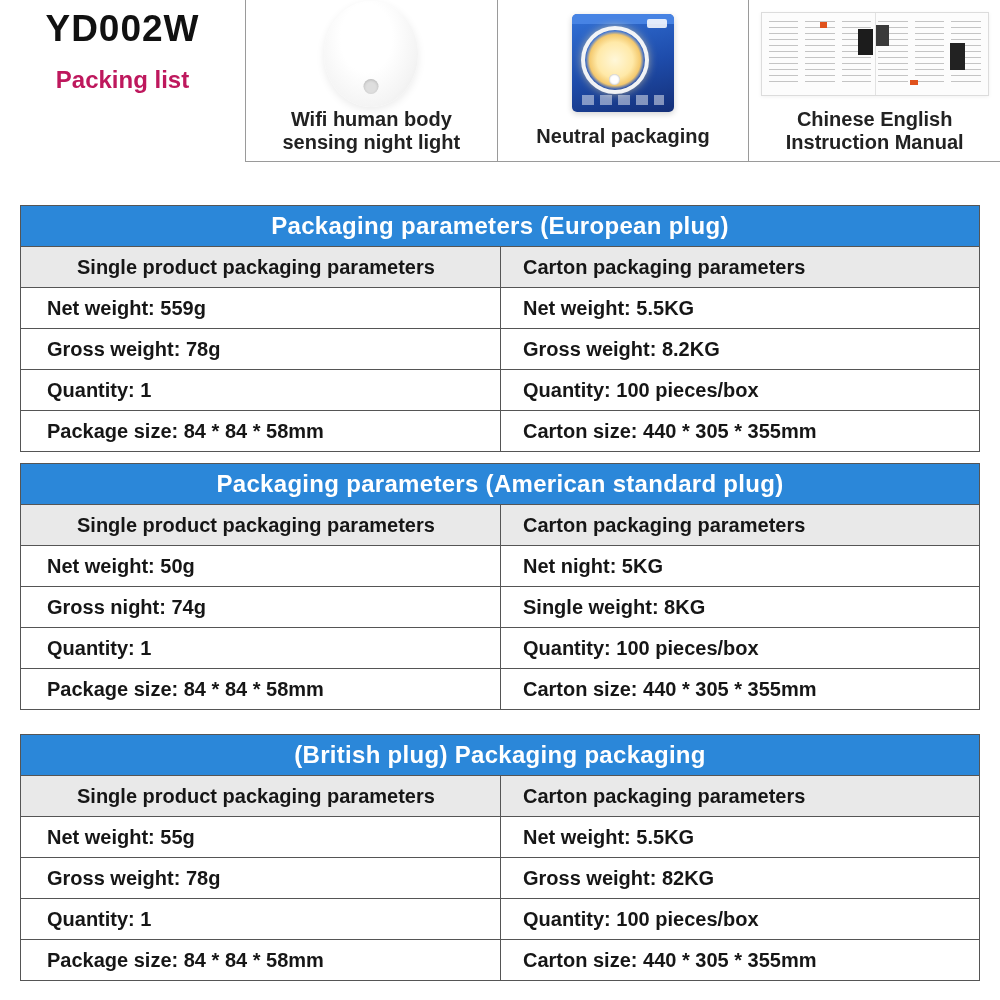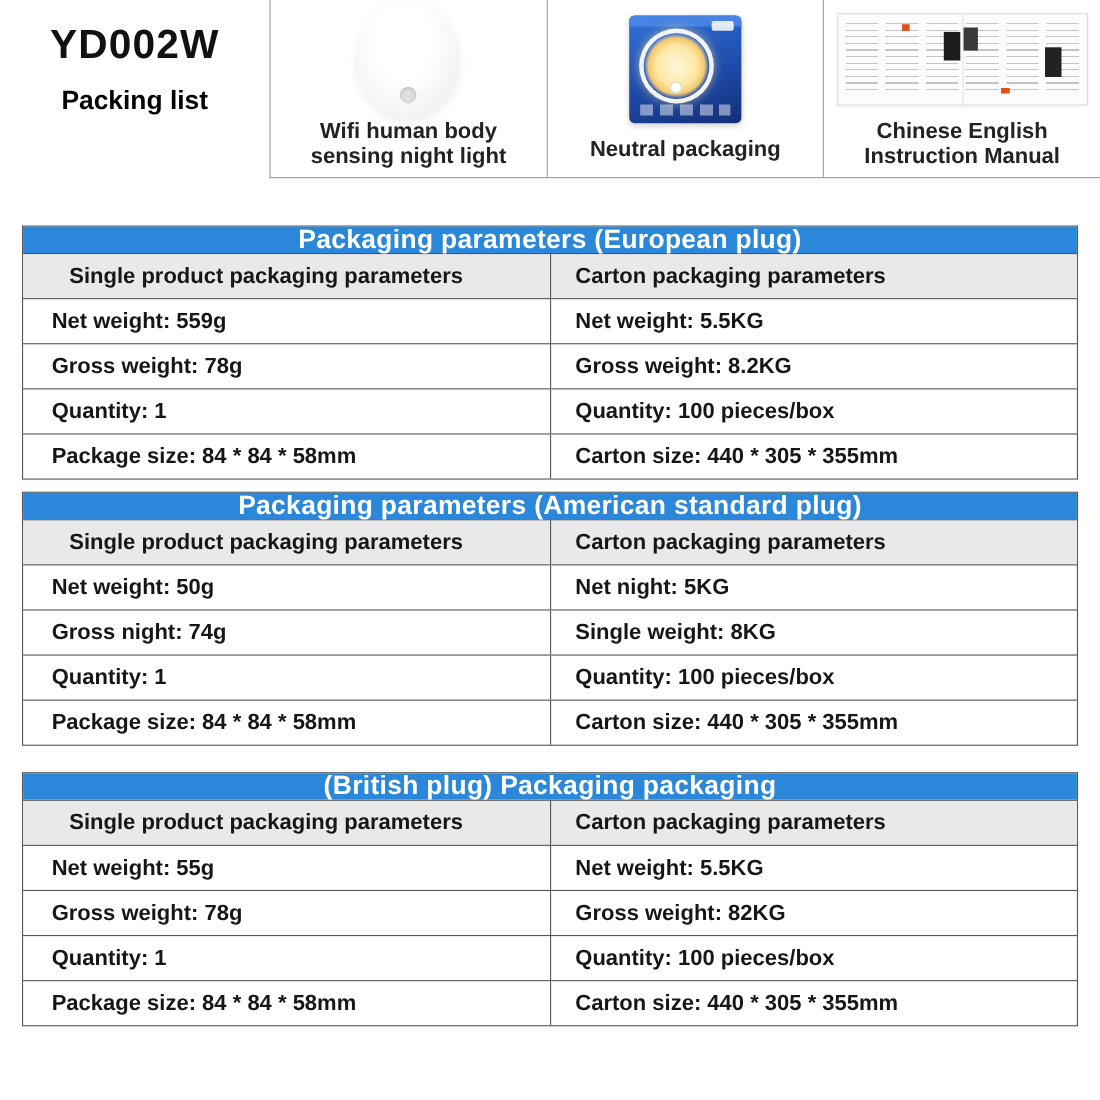--- a/index.html
+++ b/index.html
@@ -8,24 +8,24 @@
     width:1000px; height:1000px;
     font-family:"Liberation Sans", sans-serif;
     font-weight:bold; color:#1a1a1a;
   }
   .page { width:1000px; height:1000px; background:#fff; overflow:hidden; }
 
   
   .top { display:flex; height:162px; }
   .title-col {
     width:245px; display:flex; flex-direction:column;
-    align-items:center; padding-top:20px;
+    align-items:center; padding-top:8px;
   }
   .model { font-size:37px; letter-spacing:1px; color:#111; }
-  .subtitle { font-size:24px; margin-top:16px; color:#000000; }
+  .subtitle { font-size:24px; margin-top:16px; color:#be185d; }
 
   .img-col {
     flex:1; border-left:1px solid #9a9a9a; border-bottom:1px solid #9a9a9a;
     display:flex; flex-direction:column; align-items:center;
   }
   .img-area { flex:1; display:flex; align-items:center; justify-content:center; width:100%; }
   .caption {
     font-size:20px; line-height:1.15; text-align:center; color:#222;
     padding-bottom:7px; min-height:36px;
   }
@@ -87,29 +87,29 @@
   .manual .dot1  { position:absolute; left:58px;  top:9px;  width:7px;  height:6px;  background:#e0521c; }
   .manual .dot2  { position:absolute; left:148px; bottom:10px; width:8px; height:5px; background:#e0521c; }
 
   
   .ptable { margin:0 20px; border:1px solid #555; }
   .ptable.t1 { margin-top:43px; }
   .ptable.t2 { margin-top:11px; }
   .ptable.t3 { margin-top:24px; }
 
   .ptable-title {
-    height:24px; background:#2b87d9; color:#fff; font-size:24px;
+    height:40px; background:#2b87d9; color:#fff; font-size:24px;
     display:flex; align-items:center; justify-content:center; letter-spacing:.3px;
   }
   .prow { display:flex; height:41px; border-top:1px solid #555; }
   .prow .cell { display:flex; align-items:center; font-size:20px; color:#161616; }
   .cell.c1 { width:480px; padding-left:26px; border-right:1px solid #555; }
   .cell.c2 { flex:1; padding-left:22px; }
   .prow.subhead { background:#e9e9e9; }
-  .prow.subhead .c1 { padding-left:42px; }
+  .prow.subhead .c1 { padding-left:56px; }
 </style>
 </head>
 <body>
 
 <div class="page">
 
   <header class="top">
     <div class="title-col">
       <div class="model">YD002W</div>
       <div class="subtitle">Packing list</div>

